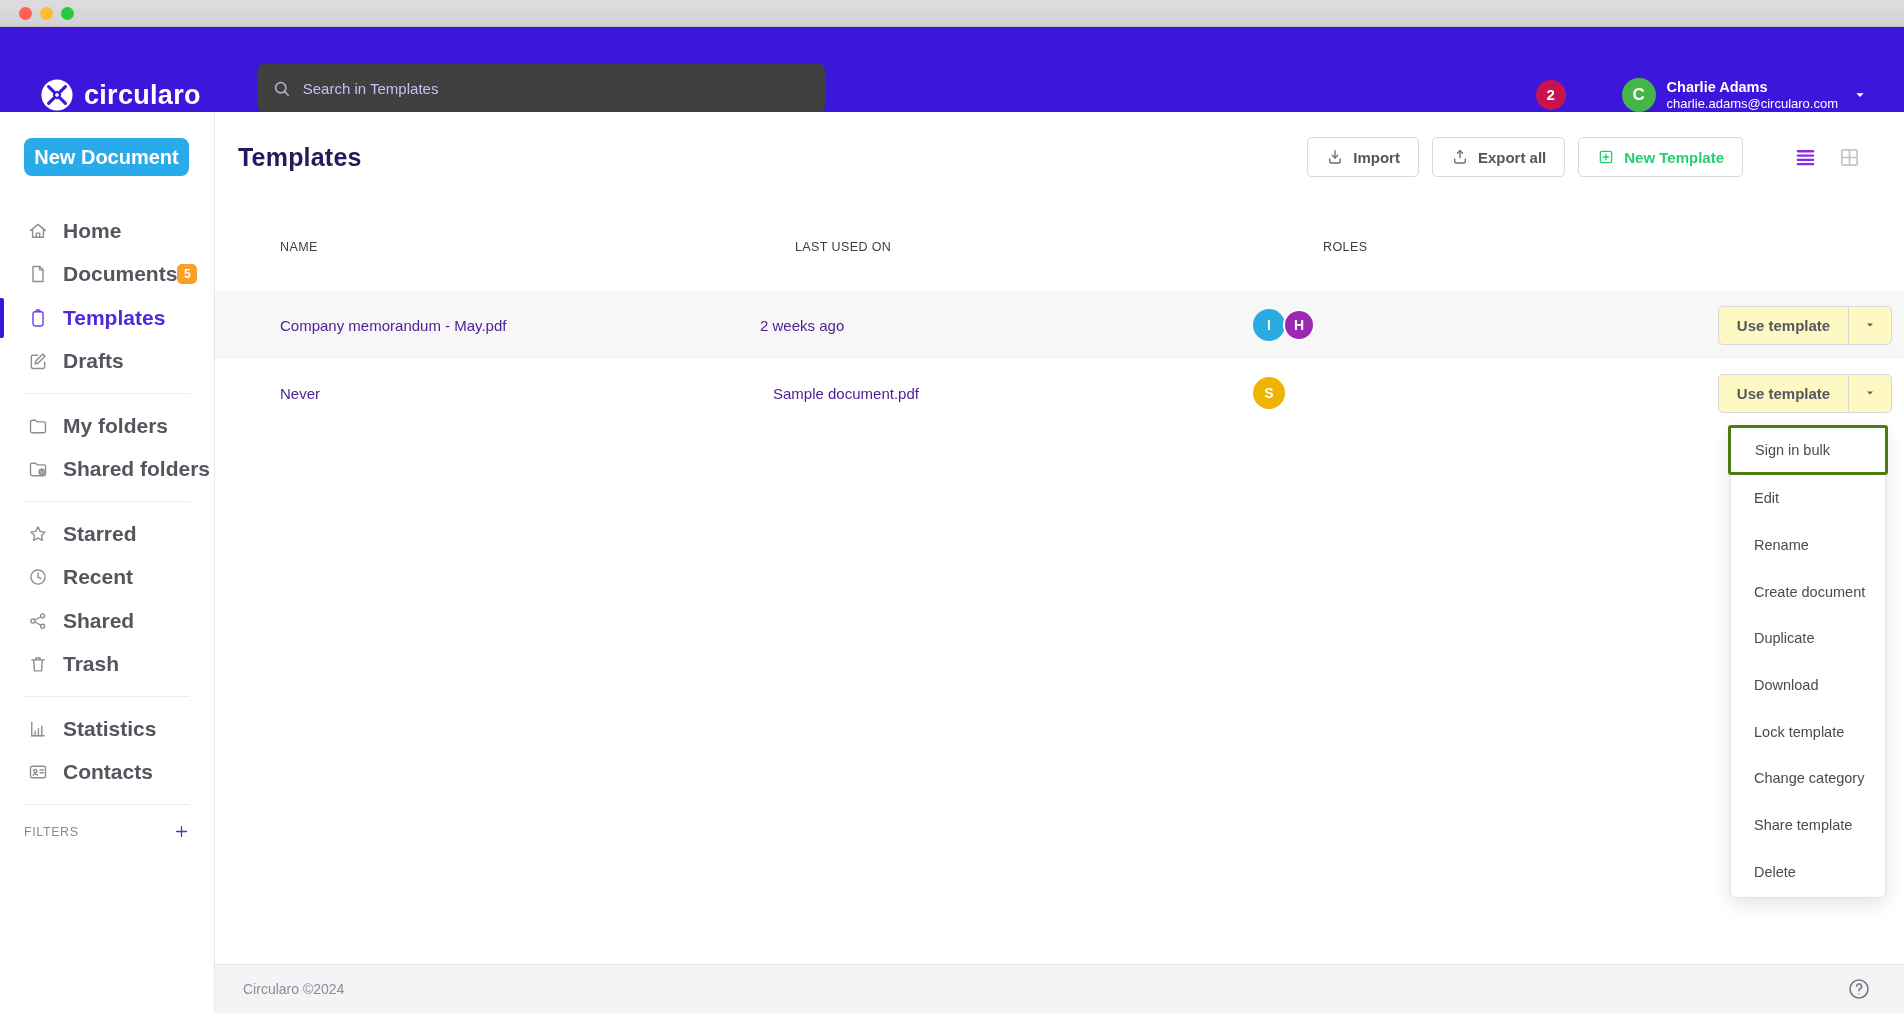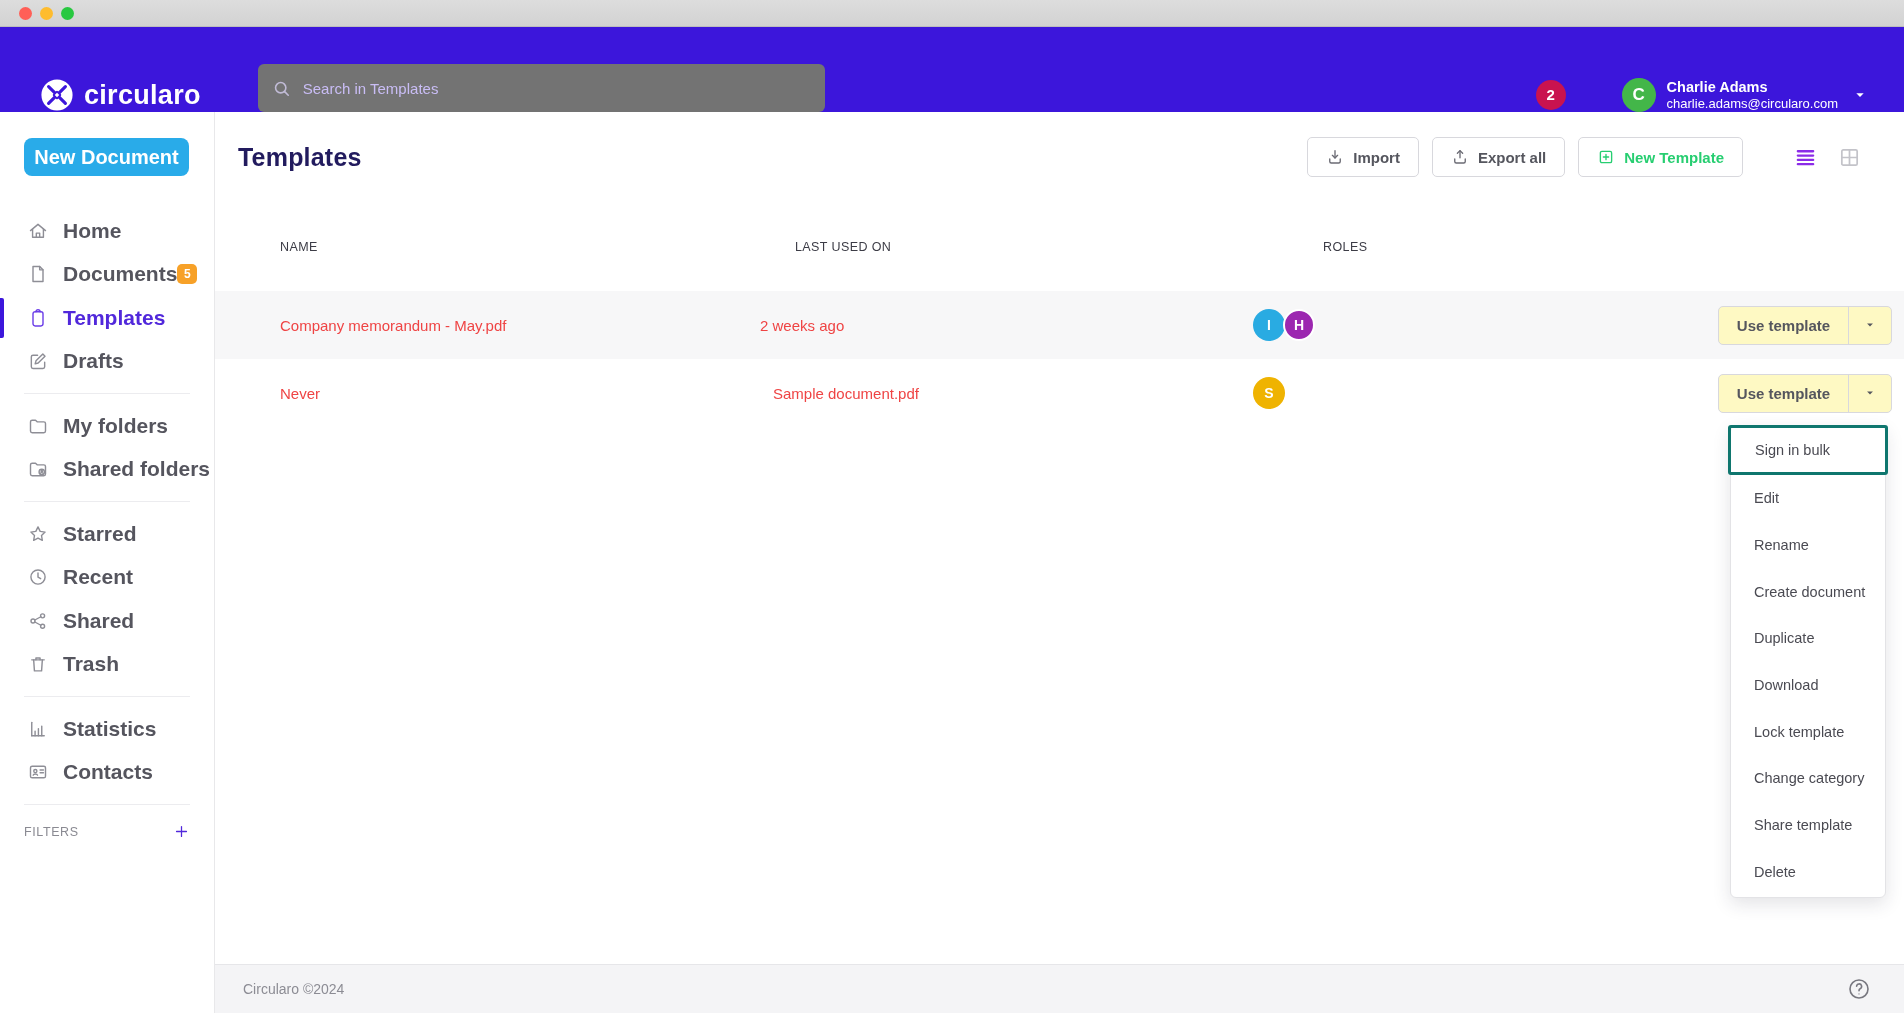--- a/index.html
+++ b/index.html
@@ -9,21 +9,21 @@
   
   .titlebar { height:27px; background:linear-gradient(#dddddd,#d2d2d2);
     border-bottom:1px solid #bdbdbd; display:flex; align-items:center; padding-left:19px; }
   .tl { width:13px; height:13px; border-radius:50%; margin-right:8px; }
   .tl.red{ background:#ff5f57; } .tl.yellow{ background:#febc2e; } .tl.green{ background:#28c840; }
 
   
   .appheader { height:85px; background:#3c16db; display:flex; align-items:flex-end; color:#fff; }
   .logo { display:flex; align-items:center; margin-left:40px; }
   .logo-text { font-size:27px; font-weight:bold; letter-spacing:.3px; margin-left:10px; }
-  .searchbox { margin-left:57px; width:567px; height:48px; background:#737373; border-radius:6px;
+  .searchbox { margin-left:57px; width:567px; height:48px; background:#404040; border-radius:6px;
     display:flex; align-items:center; padding:0 14px; }
   .searchbox svg { flex:0 0 auto; opacity:.75; }
   .searchbox input { flex:1; background:transparent; border:none; outline:none; color:#fff;
     font-size:15px; margin-left:12px; font-family:"Liberation Sans",sans-serif; }
   .searchbox input::placeholder { color:#c9bdf5; opacity:1; }
   .header-right { margin-left:auto; display:flex; align-items:center; margin-right:36px; }
   .notif-badge { width:30px; height:30px; border-radius:50%; background:#c9134f; color:#fff;
     font-size:15px; font-weight:bold; display:flex; align-items:center; justify-content:center; }
   .user-cluster { display:flex; align-items:center; margin-left:56px; cursor:pointer; }
   .user-avatar { width:34px; height:34px; border-radius:50%; background:#43b649; color:#fff;
@@ -74,40 +74,40 @@
   .vt-icon { margin-left:21px; cursor:pointer; display:flex; }
 
   
   .thead { display:flex; align-items:center; height:40px; margin-top:50px; margin-bottom:24px;
     padding-left:65px; padding-right:12px;gap:35px; }
   .th { font-size:12.5px; color:#3c3c46; letter-spacing:.4px; }
   .col-name { width:480px; } .col-last { width:493px; } .col-roles { flex:1; }
   .col-actions { width:174px; }
   .trow { display:flex; align-items:center; height:68px; padding-left:65px; padding-right:12px; }
   .trow.stripe { background:#f7f7f8; }
-  .cell { font-size:15px; color:#ef4444; }
+  .cell { font-size:15px; color:#4c1d95; }
   .avatars { display:flex; align-items:center; }
   .avatar { width:32px; height:32px; border-radius:50%; color:#fff; font-size:14px; font-weight:bold;
     display:flex; align-items:center; justify-content:center; }
   .avatar + .avatar { margin-left:-2px; border:2px solid #fff; }
   .av-blue{ background:#29abe2; } .av-purple{ background:#9c27b0; } .av-amber{ background:#efb301; }
   .splitbtn { display:flex; height:39px; border:1px solid #d8d8dd; border-radius:5px; background:#fef9c3;
     overflow:hidden; }
   .splitbtn .main-part { flex:1; display:flex; align-items:center; justify-content:center;
     font-size:15px; font-weight:bold; color:#55565e; cursor:pointer; padding:0 14px; }
   .splitbtn .caret-part { width:43px; border-left:1px solid #d8d8dd; display:flex; align-items:center;
     justify-content:center; cursor:pointer; color:#55565e; }
 
   
   .ctxmenu { position:absolute; top:313px; right:18px; width:156px; background:#fff;
     border:1px solid #e3e3e6; border-radius:6px; box-shadow:0 6px 18px rgba(40,40,60,.13);
     z-index:10; padding-bottom:2px; }
   .menu-item { height:46.7px; display:flex; align-items:center; padding-left:23px; font-size:14.5px;
     color:#4a4a52; cursor:pointer; white-space:nowrap; }
-  .menu-item.highlight { border:3px solid #0f766e; border-radius:3px; margin:-1px -3px 0 -3px;
+  .menu-item.highlight { border:3px solid #4d7c0f; border-radius:3px; margin:-1px -3px 0 -3px;
     height:50px; padding-left:24px; }
 
   
   .mainfooter { margin-top:auto; height:49px; background:#f4f4f6; border-top:1px solid #e6e6e9;
     display:flex; align-items:center; padding:0 33px 0 28px; }
   .copyright { font-size:14px; color:#8c8c94; }
   .help-icon { margin-left:auto; color:#77777f; cursor:pointer; display:flex; }
 </style>
 </head>
 <body>

